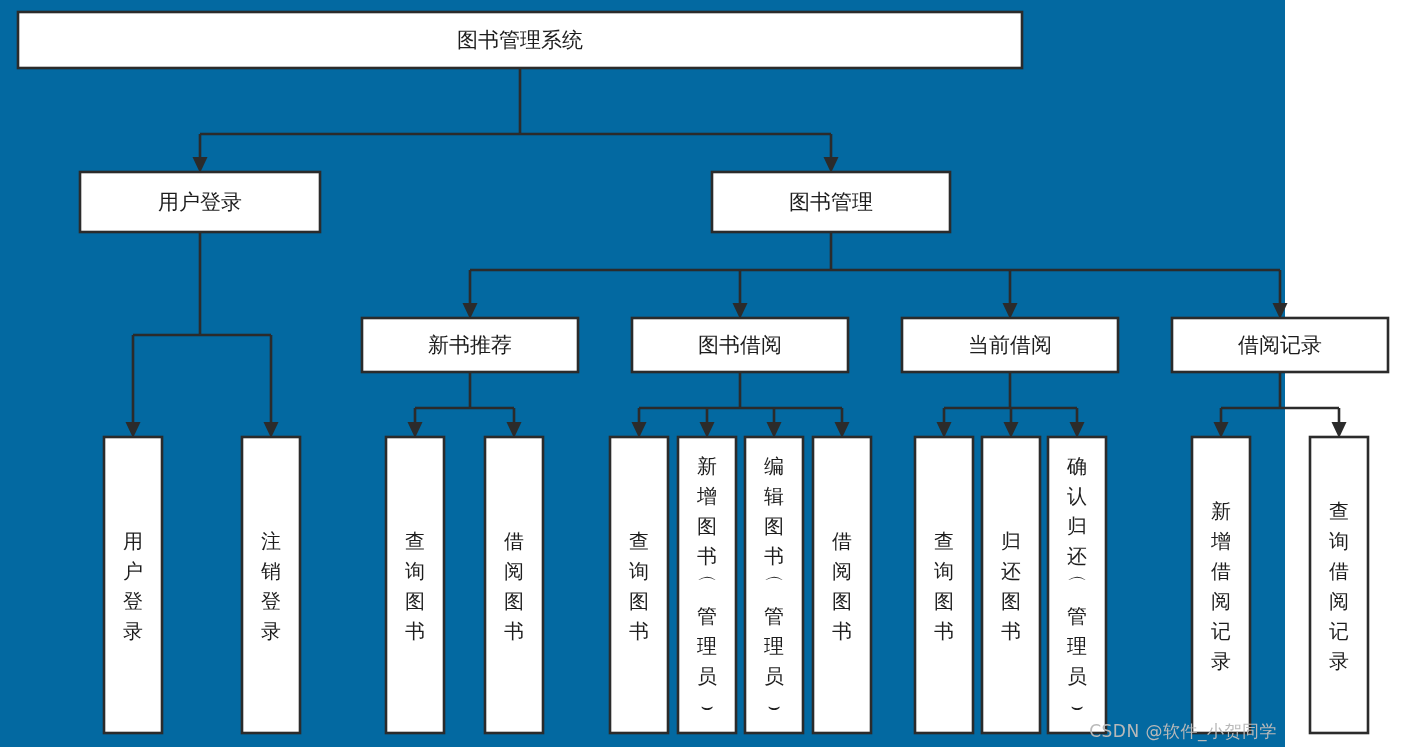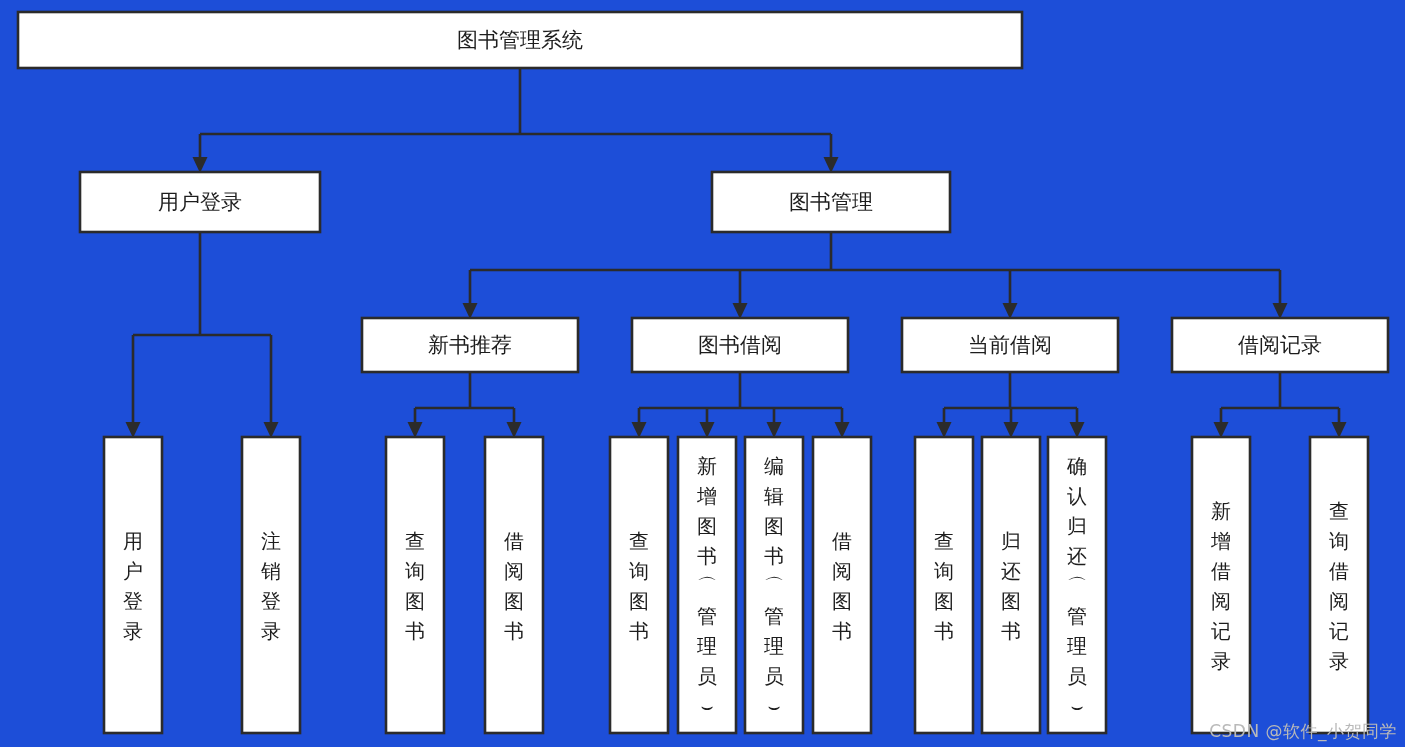--- a/index.html
+++ b/index.html
@@ -8,23 +8,23 @@
     background: #ffffff;
   }
   body {
     width: 1405px;
     height: 747px;
     font-family: "DejaVu Sans", "Liberation Sans", sans-serif;
     overflow: hidden;
   }
   #diagram-root {
     position: relative;
-    width: 1405px;
+    width: 1285px;
     height: 747px;
-    background: #1d4ed8;
+    background: #0369a1;
   }
   svg#flow {
     position: absolute;
     left: 0;
     top: 0;
     width: 1405px;
     height: 747px;
     display: block;
   }
   .node-rect {

